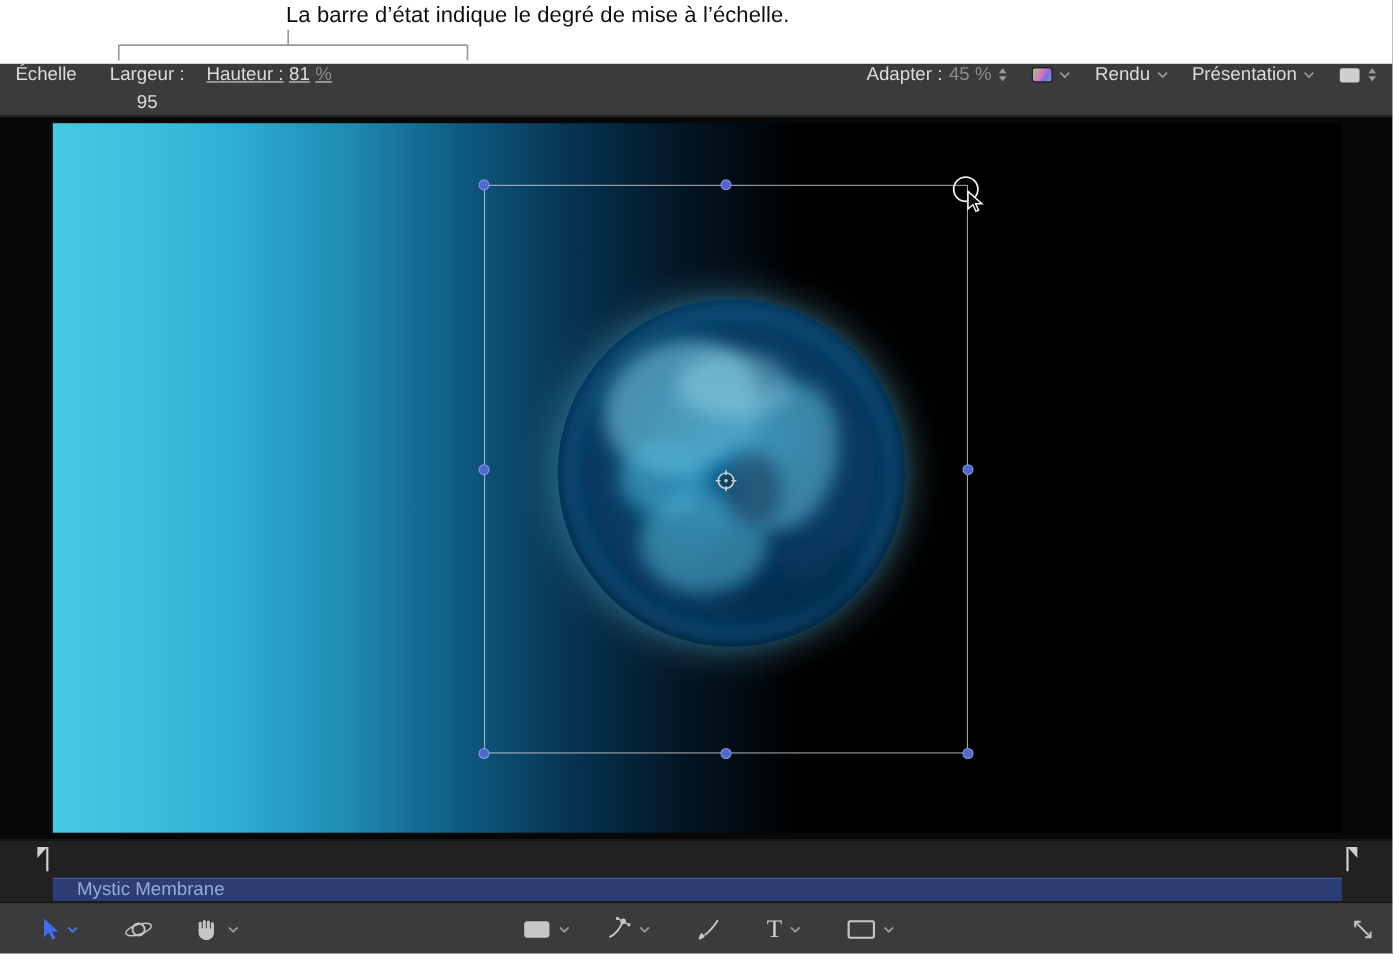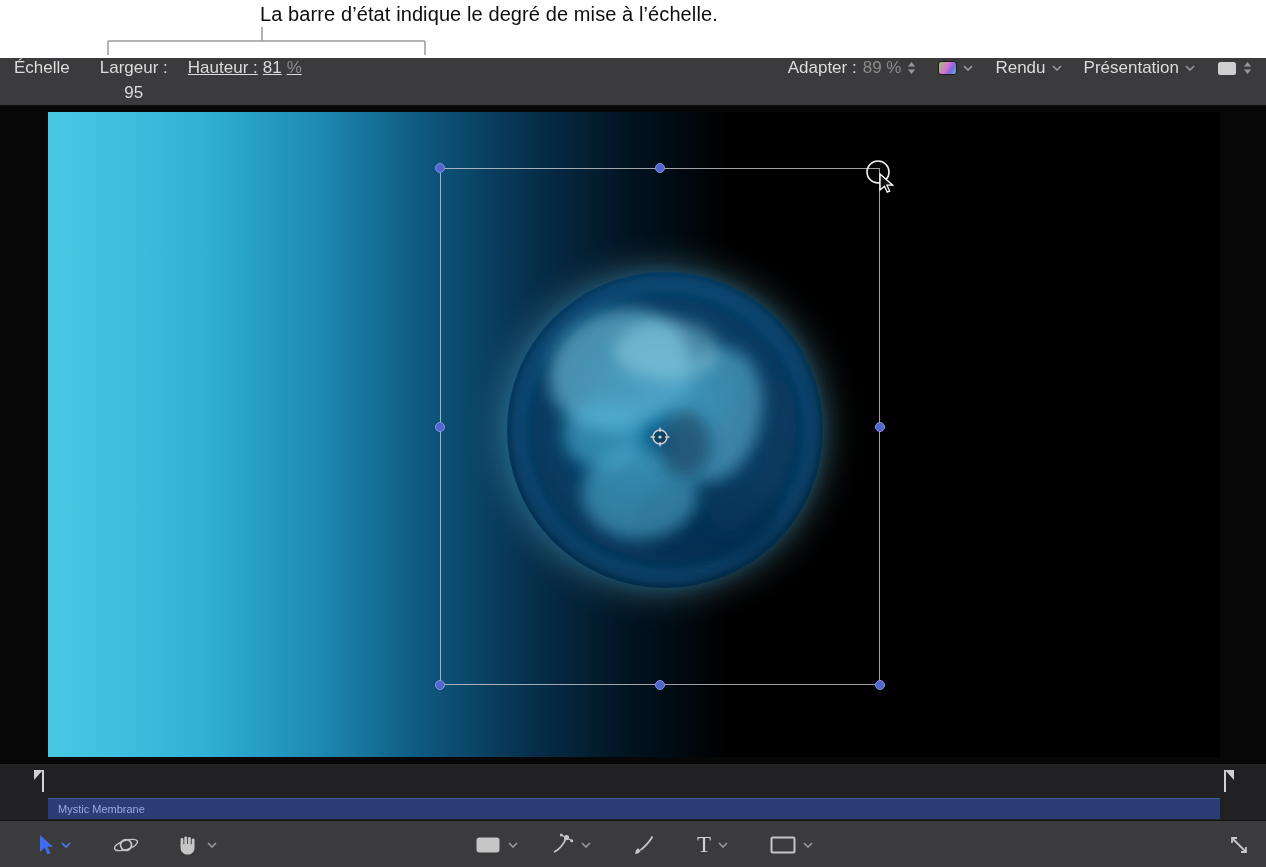--- a/index.html
+++ b/index.html
@@ -54,21 +54,21 @@
   .timeline {
     position:absolute; left:0; top:763px; width:1266px; height:57px;
     background:#212123; border-top:1px solid #000;
   }
   .marker { position:absolute; top:4px; width:18px; height:26px; }
   .marker.start { left:30px; }
   .marker.end { right:28px; }
   .clip-bar {
     position:absolute; left:48px; top:34px; width:1172px; height:21px;
     background:#2c3c74; border-top:1px solid #46599f;
-    color:#93abe0; font-size:11px; line-height:20px; padding-left:10px;
+    color:#93abe0; font-size:17px; line-height:20px; padding-left:22px;
     white-space:nowrap; overflow:hidden;
   }
   
   .toolbar {
     position:absolute; left:0; top:820px; width:1266px; height:47px;
     background:#3b3b3d; border-top:1px solid #141414;
   }
   .tool { position:absolute; top:0; height:47px; display:flex; align-items:center; gap:7px; color:#c6c6c6; }
   .chev { color:#9a9a9a; }
   .chev-blue { color:#4a7af2; }
@@ -100,21 +100,21 @@
     </span>
     <span class="sb-item h">
       <span>Hauteur :</span>
       <span>81</span>
       <span class="dim">%</span>
     </span>
 
     <div class="sb-right">
       <span class="drop">
         <span>Adapter :</span>
-        <span class="dim">89 %</span>
+        <span class="dim">45 %</span>
         <svg width="9" height="14" viewBox="0 0 9 14">
           <polygon points="4.5,1 8,5.6 1,5.6" fill="#9a9a9a"></polygon>
           <polygon points="1,8.4 8,8.4 4.5,13" fill="#9a9a9a"></polygon>
         </svg>
       </span>
       <span class="drop">
         <span class="swatch"></span>
         <svg width="10" height="6" viewBox="0 0 10 6" class="chev">
           <polyline points="1,1 5,5 9,1" fill="none" stroke="currentColor" stroke-width="1.6"></polyline>
         </svg>

